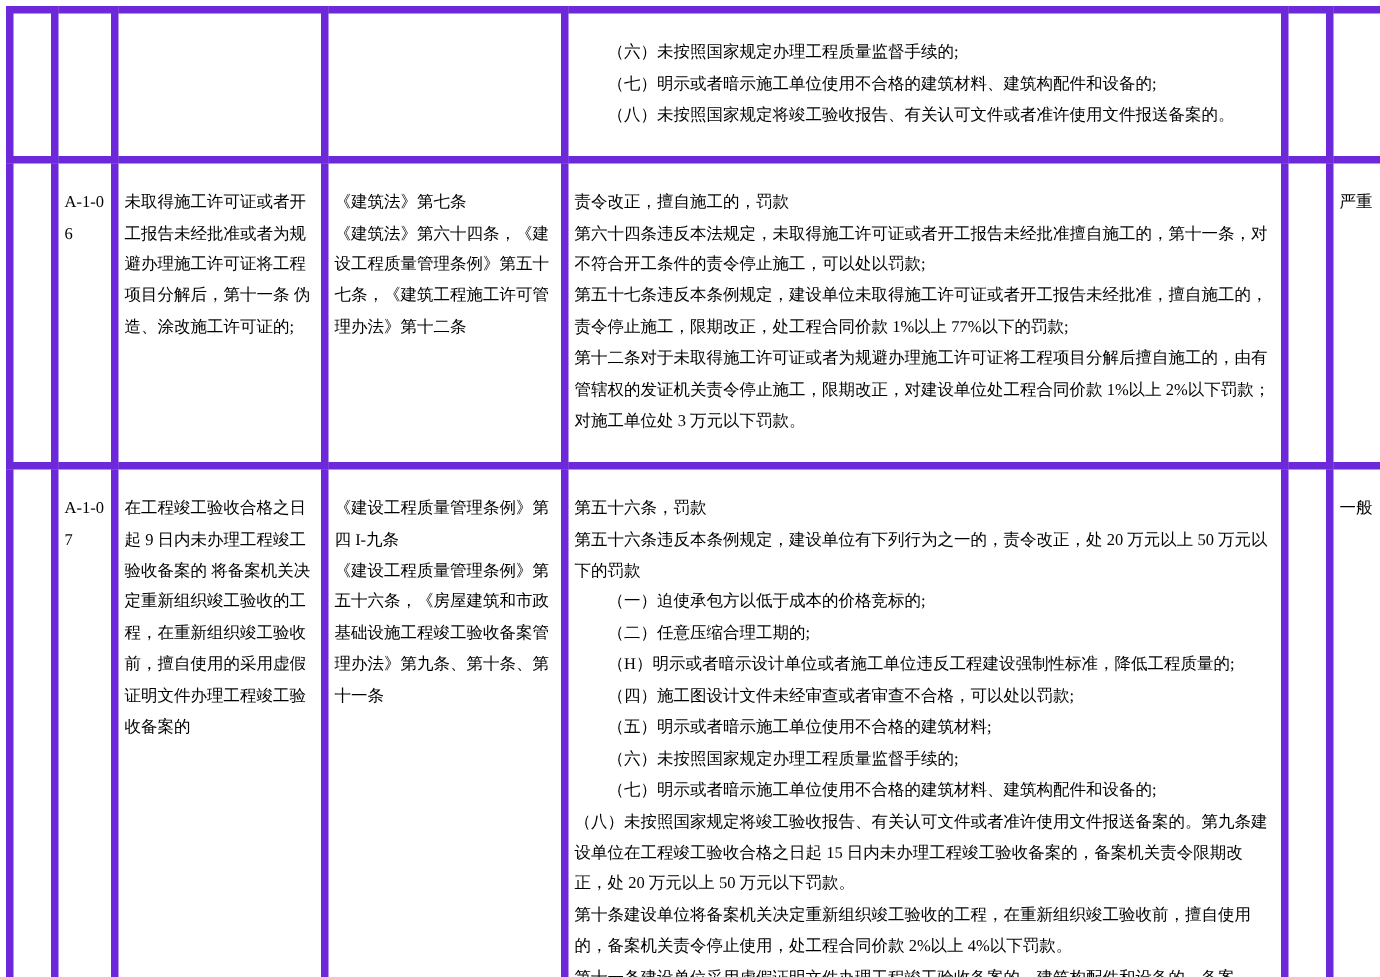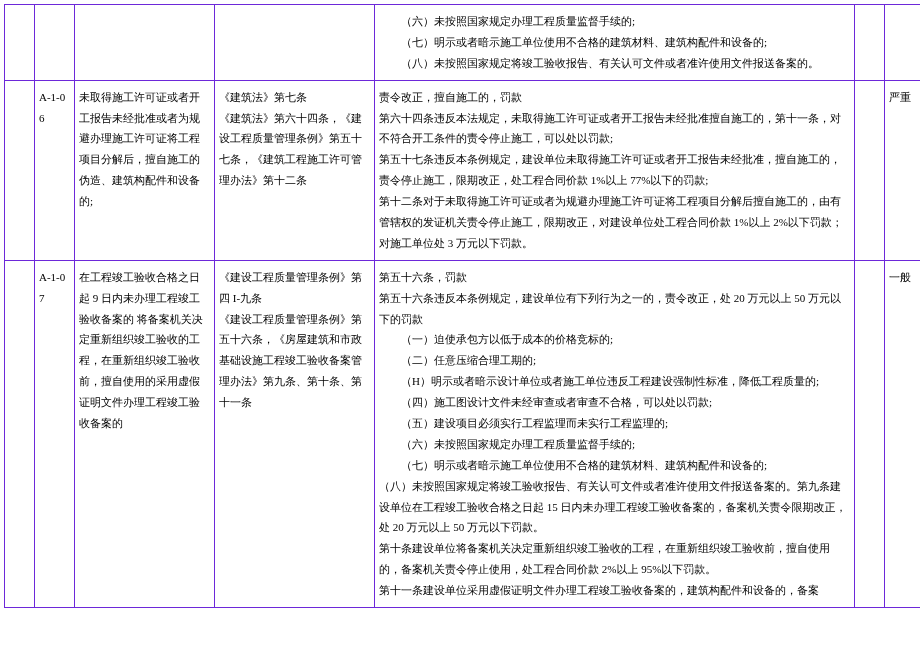--- a/index.html
+++ b/index.html
@@ -10,23 +10,23 @@
       background: #fff;
       color: #000;
       padding: 4px;
     }
     table {
       border-collapse: collapse;
       width: 100%;
       table-layout: fixed;
     }
     td {
-      border: 1px solid #6d28d9;
+      border: 5px solid #6d28d9;
       vertical-align: top;
-      padding: 6px 4px;
+      padding: 16px 4px;
       word-wrap: break-word;
       word-break: break-all;
     }
     .col0 { width: 30px; }
     .col1 { width: 40px; }
     .col2 { width: 140px; }
     .col3 { width: 160px; }
     .col4 { width: 480px; }
     .col5 { width: 30px; }
     .col6 { width: 40px; }
@@ -57,21 +57,21 @@
         <span class="indent">（七）明示或者暗示施工单位使用不合格的建筑材料、建筑构配件和设备的;</span>
         <span class="indent">（八）未按照国家规定将竣工验收报告、有关认可文件或者准许使用文件报送备案的。</span>
       </td>
       <td></td>
       <td></td>
     </tr>
 
     <tr>
       <td></td>
       <td>A-1-06</td>
-      <td>未取得施工许可证或者开工报告未经批准或者为规避办理施工许可证将工程项目分解后，擅自施工的 伪造、建筑构配件和设备的;</td>
+      <td>未取得施工许可证或者开工报告未经批准或者为规避办理施工许可证将工程项目分解后，第十一条 伪造、涂改施工许可证的;</td>
       <td style="white-space:pre-line">《建筑法》第七条
 《建筑法》第六十四条，《建设工程质量管理条例》第五十七条，《建筑工程施工许可管理办法》第十二条</td>
       <td>
         <div>责令改正，擅自施工的，罚款</div>
         <div>第六十四条违反本法规定，未取得施工许可证或者开工报告未经批准擅自施工的，第十一条，对不符合开工条件的责令停止施工，可以处以罚款;</div>
         <div>第五十七条违反本条例规定，建设单位未取得施工许可证或者开工报告未经批准，擅自施工的，责令停止施工，限期改正，处工程合同价款 1%以上 77%以下的罚款;</div>
         <div>第十二条对于未取得施工许可证或者为规避办理施工许可证将工程项目分解后擅自施工的，由有管辖权的发证机关责令停止施工，限期改正，对建设单位处工程合同价款 1%以上 2%以下罚款；对施工单位处 3 万元以下罚款。</div>
       </td>
       <td></td>
       <td>严重</td>
@@ -83,24 +83,24 @@
       <td>在工程竣工验收合格之日起 9 日内未办理工程竣工验收备案的 将备案机关决定重新组织竣工验收的工程，在重新组织竣工验收前，擅自使用的采用虚假证明文件办理工程竣工验收备案的</td>
       <td style="white-space:pre-line">《建设工程质量管理条例》第四 I-九条
 《建设工程质量管理条例》第五十六条，《房屋建筑和市政基础设施工程竣工验收备案管理办法》第九条、第十条、第十一条</td>
       <td>
         <div>第五十六条，罚款</div>
         <div>第五十六条违反本条例规定，建设单位有下列行为之一的，责令改正，处 20 万元以上 50 万元以下的罚款</div>
         <span class="indent">（一）迫使承包方以低于成本的价格竞标的;</span>
         <span class="indent">（二）任意压缩合理工期的;</span>
         <span class="indent">（H）明示或者暗示设计单位或者施工单位违反工程建设强制性标准，降低工程质量的;</span>
         <span class="indent">（四）施工图设计文件未经审查或者审查不合格，可以处以罚款;</span>
-        <span class="indent">（五）建设项目必须实行工程监理而未实行工程监理的;</span>
+        <span class="indent">（五）明示或者暗示施工单位使用不合格的建筑材料;</span>
         <span class="indent">（六）未按照国家规定办理工程质量监督手续的;</span>
         <span class="indent">（七）明示或者暗示施工单位使用不合格的建筑材料、建筑构配件和设备的;</span>
         <div>（八）未按照国家规定将竣工验收报告、有关认可文件或者准许使用文件报送备案的。第九条建设单位在工程竣工验收合格之日起 15 日内未办理工程竣工验收备案的，备案机关责令限期改正，处 20 万元以上 50 万元以下罚款。</div>
-        <div>第十条建设单位将备案机关决定重新组织竣工验收的工程，在重新组织竣工验收前，擅自使用的，备案机关责令停止使用，处工程合同价款 2%以上 95%以下罚款。</div>
+        <div>第十条建设单位将备案机关决定重新组织竣工验收的工程，在重新组织竣工验收前，擅自使用的，备案机关责令停止使用，处工程合同价款 2%以上 4%以下罚款。</div>
         <div>第十一条建设单位采用虚假证明文件办理工程竣工验收备案的，建筑构配件和设备的，备案</div>
       </td>
       <td></td>
       <td>一般</td>
     </tr>
   </tbody>
 </table>
 
 </body></html>

